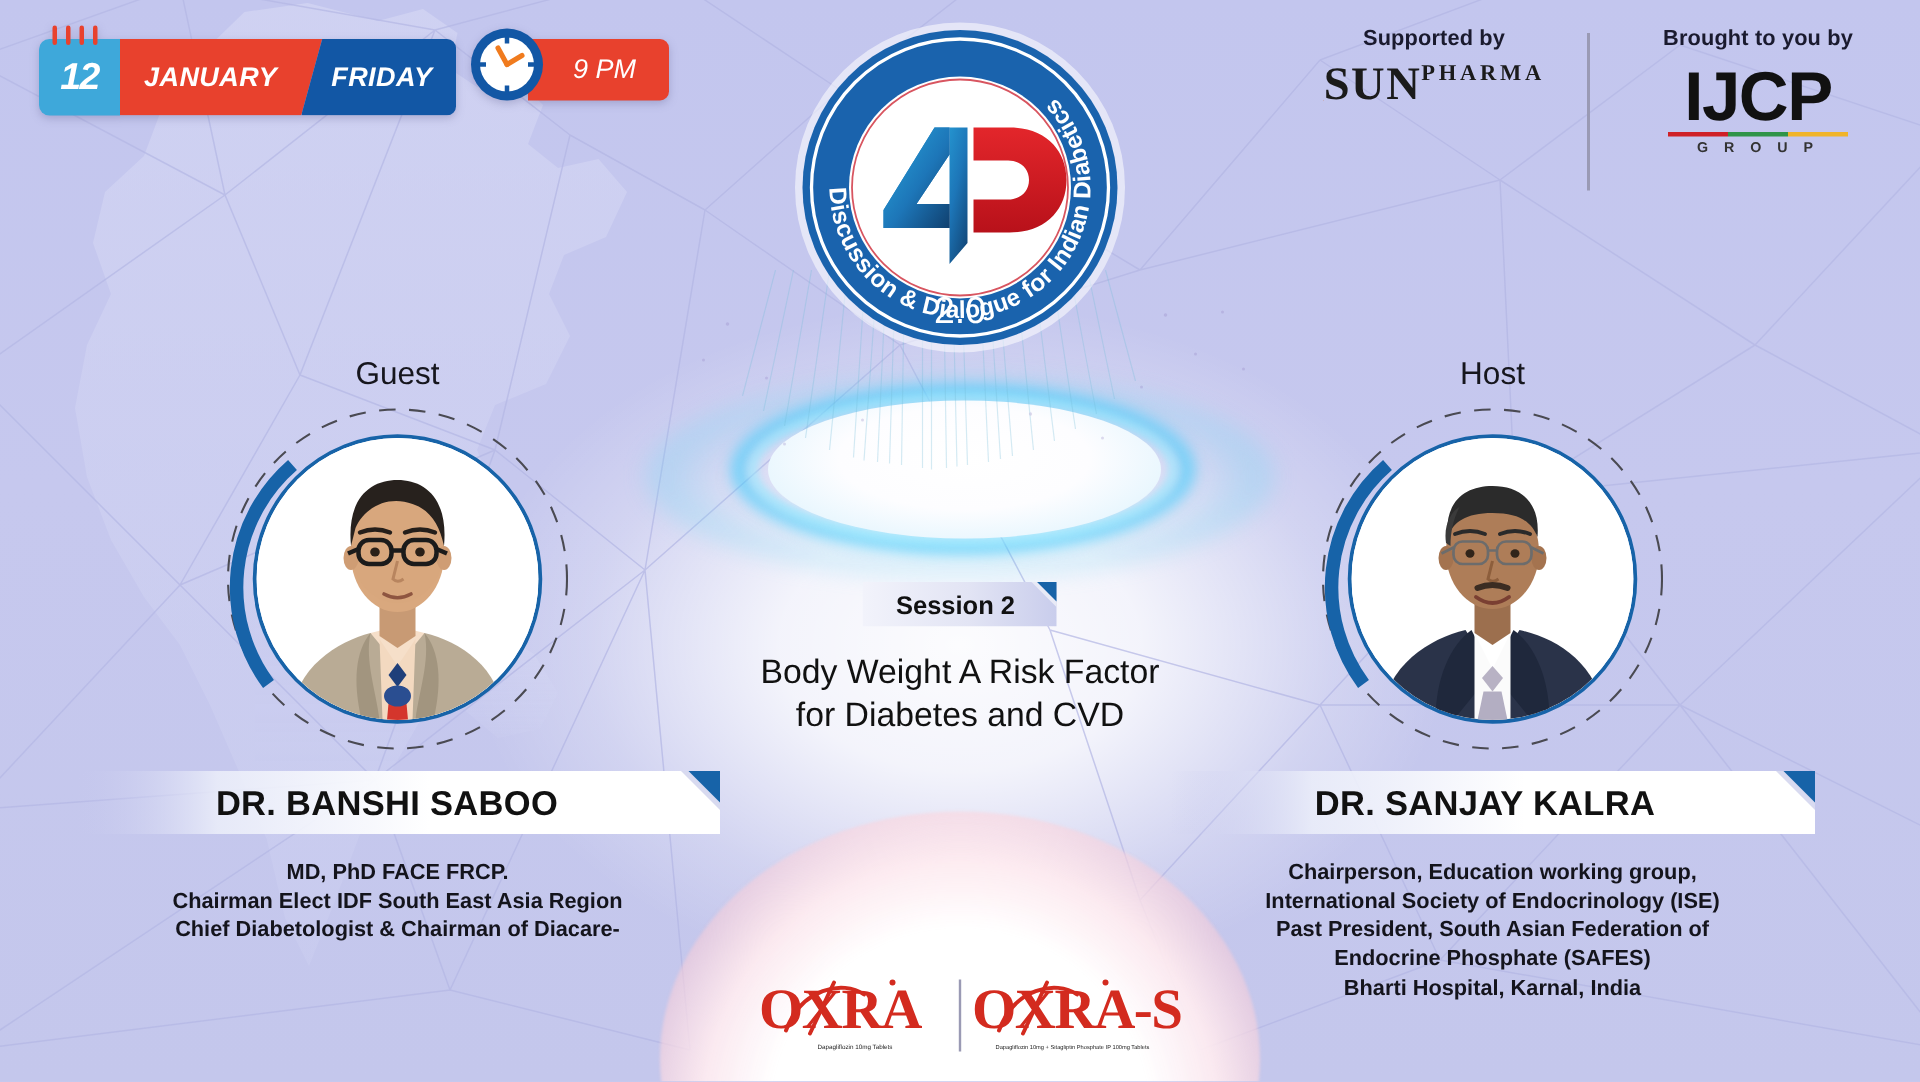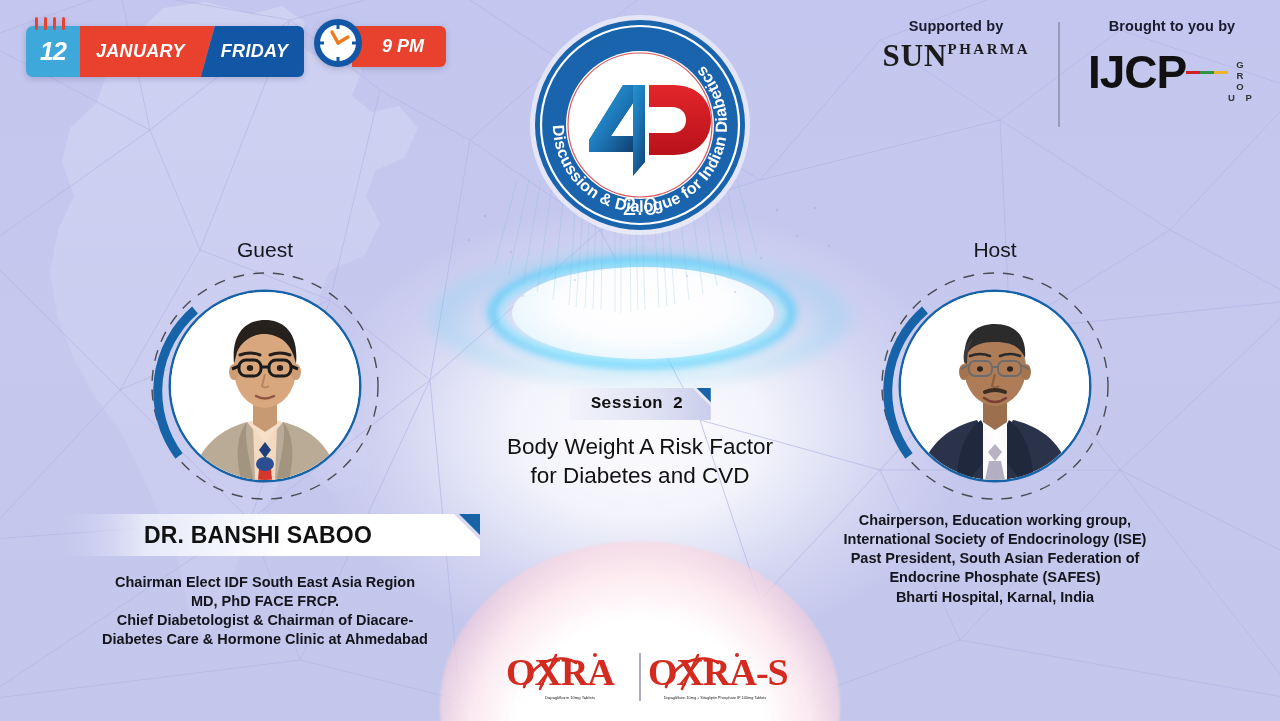--- a/index.html
+++ b/index.html
@@ -77,42 +77,42 @@
   .month-chip { background: #e8412d; color: #fff; display: flex; align-items: center;
                 padding: 0 30px 0 16px; font-size: 18px; font-weight: bold; font-style: italic;
                 letter-spacing: .3px; clip-path: polygon(0 0, 100% 0, calc(100% - 14px) 100%, 0 100%); }
   .day-chip { background: #1257a5; color: #fff; display: flex; align-items: center;
               margin-left: -14px; padding: 0 16px 0 20px; font-size: 18px; font-weight: bold;
               font-style: italic; letter-spacing: .3px; border-radius: 0 6px 6px 0;
               clip-path: polygon(14px 0, 100% 0, 100% 100%, 0 100%); }
   .time-pill { position: absolute; left: 310px; top: 26px; display: flex; align-items: center; height: 41px; filter: drop-shadow(0 2px 3px rgba(60,60,110,.25)); }
   .clock-ico { position: relative; z-index: 2; width: 56px; height: 56px; margin-top: -7px; }
   .time-chip { background: #e8412d; color: #fff; height: 41px; display: flex; align-items: center;
-               margin-left: -14px; padding: 0 22px 0 30px; font-size: 18px; font-weight: bold;
+               margin-left: -14px; padding: 0 22px 0 30px; font-size: 18px; font-weight: normal;
                font-style: italic; border-radius: 0 6px 6px 0; }
 
   
   .emblem { position: absolute; left: 527px; top: 12px; width: 226px; height: 226px; }
 
   
   .sponsors { position: absolute; right: 24px; top: 18px; display: flex; align-items: flex-start; gap: 14px; }
   .sp-col { width: 148px; text-align: center; }
   .sp-col.wide { width: 168px; }
   .sp-label { font-size: 14.5px; font-weight: bold; color: #1a1a2e; letter-spacing: .1px; margin-bottom: 7px; }
   .sp-div { width: 2px; height: 105px; background: #9a9ab4; margin: 4px 14px 0 14px; }
   .sun-wrap { display: flex; flex-direction: row; align-items: flex-start; }
   .sun-text { font-family: "Liberation Serif", serif; font-weight: bold; color: #1b1b1b; }
   .sun-big { font-size: 31px; letter-spacing: 1px; line-height: .95; }
   .sun-small { font-size: 15px; letter-spacing: 2.5px; }
-  .ijcp-wrap { display: flex; flex-direction: row; align-items: center; }
+  .ijcp-wrap { display: flex; flex-direction: column; align-items: center; }
   .ijcp-letters { font-family: "Liberation Sans", sans-serif; font-weight: bold; font-size: 46px;
                   color: #111; letter-spacing: -1px; line-height: 1; }
   .ijcp-bars { display: flex; width: 120px; height: 3px; margin-top: 1px; }
   .ijcp-bars b { flex: 1; display: block; }
-  .ijcp-group { font-size: 9.5px; letter-spacing: 4px; color: #333; margin-top: 18px; font-weight: bold; }
+  .ijcp-group { font-size: 9.5px; letter-spacing: 4px; color: #333; margin-top: 2px; font-weight: bold; }
 
   
   .speaker { position: absolute; top: 238px; width: 430px; }
   .speaker.left { left: 50px; }
   .speaker.right { left: 780px; }
   .role { text-align: center; font-size: 21px; color: #16161d; margin-bottom: 8px; }
   .photo-holder { position: relative; width: 232px; height: 232px; margin: 0 auto; }
   .ring-svg { position: absolute; inset: 0; width: 232px; height: 232px; }
   .photo-clip { position: absolute; left: 22px; top: 22px; width: 188px; height: 188px;
                 border-radius: 50%; overflow: hidden; background: #fff; }
@@ -122,21 +122,21 @@
   .np-bg { position: absolute; inset: 0; }
   .np-text { position: relative; display: flex; align-items: center; justify-content: center;
              height: 42px; font-size: 23px; font-weight: bold; color: #111; letter-spacing: .2px; }
   .speaker.left .np-text { padding-right: 14px; }
   .speaker.right .np-text { padding-right: 10px; }
   .bio { text-align: center; margin-top: 9px; font-size: 14.5px; line-height: 1.32;
          color: #14141c; font-weight: 600; }
 
   
   .session { position: absolute; left: 440px; top: 388px; width: 400px; text-align: center; }
-  .badge { position: relative; display: inline-block; font-family: Liberation Mono, monospace; }
+  .badge { position: relative; display: inline-block; }
   .badge-bg { position: absolute; inset: 0; }
   .badge-text { position: relative; padding: 6px 28px 7px 22px; font-size: 17px; font-weight: bold; color: #111; }
   .session-title { margin-top: 13px; font-size: 22.5px; font-weight: normal; color: #111; line-height: 1.28; }
 
   
   .oxra { position: absolute; left: 500px; bottom: 6px; width: 290px; height: 72px; }
 </style>
 </head>
 <body>
 
@@ -378,24 +378,23 @@
           </linearGradient>
         </defs>
         <path d="M0,0 L416,0 L430,0 L430,42 L0,42 Z" fill="url(#npg1)"></path>
         <path d="M404,0 L430,0 L430,26 Z" fill="#d8daf0"></path>
         <path d="M409,0 L430,0 L430,21 Z" fill="#1763a8"></path>
       </svg>
       <div class="np-text">DR. BANSHI SABOO</div>
     </div>
 
     <div class="bio">
+      <div>MD, PhD FACE FRCP.</div>
       <div>Chairman Elect IDF South East Asia Region</div>
-      <div>MD, PhD FACE FRCP.</div>
       <div>Chief Diabetologist &amp; Chairman of Diacare-</div>
-      <div>Diabetes Care &amp; Hormone Clinic at Ahmedabad</div>
     </div>
   </div>
 
   <div class="speaker right">
     <div class="role">Host</div>
 
     <div class="photo-holder">
       <svg class="ring-svg" viewBox="0 0 232 232">
         <circle cx="116" cy="116" r="113" fill="none" stroke="#4a4a52" stroke-width="1.4" stroke-dasharray="11 9"></circle>
         <path d="M 30,186 A 108,108 0 0 1 46,40" fill="none" stroke="#1763a8" stroke-width="9" stroke-linecap="butt"></path>
@@ -436,20 +435,36 @@
           <path d="M69,64 Q79,60 89,64" stroke="#2a2a2a" stroke-width="2.6" fill="none" stroke-linecap="round"></path>
           <path d="M99,64 Q109,60 119,64" stroke="#2a2a2a" stroke-width="2.6" fill="none" stroke-linecap="round"></path>
           <path d="M94,82 L91,94 Q94,97 98,94" stroke="#8d5e3c" stroke-width="2" fill="none"></path>
 
           <path d="M84,100 Q94,96 104,100" stroke="#3b2c22" stroke-width="4" fill="none" stroke-linecap="round"></path>
           <path d="M83,106 Q94,114 105,106" stroke="#7a3f32" stroke-width="2.6" fill="none" stroke-linecap="round"></path>
         </svg>
       </div>
     </div>
 
+    <div class="nameplate">
+      <svg class="np-bg" viewBox="0 0 430 42" preserveAspectRatio="none">
+        <defs>
+          <linearGradient id="npg2" x1="0" y1="0" x2="1" y2="0">
+            <stop offset="0%" stop-color="#c6c8ee" stop-opacity="0"></stop>
+            <stop offset="22%" stop-color="#eceffa" stop-opacity=".85"></stop>
+            <stop offset="55%" stop-color="#ffffff"></stop>
+            <stop offset="100%" stop-color="#ffffff"></stop>
+          </linearGradient>
+        </defs>
+        <path d="M0,0 L416,0 L430,0 L430,42 L0,42 Z" fill="url(#npg2)"></path>
+        <path d="M404,0 L430,0 L430,26 Z" fill="#d8daf0"></path>
+        <path d="M409,0 L430,0 L430,21 Z" fill="#1763a8"></path>
+      </svg>
+      <div class="np-text">DR. SANJAY KALRA</div>
+    </div>
 
     <div class="bio">
       <div>Chairperson, Education working group,</div>
       <div>International Society of Endocrinology (ISE)</div>
       <div>Past President, South Asian Federation of</div>
       <div>Endocrine Phosphate (SAFES)</div>
       <div>Bharti Hospital, Karnal, India</div>
     </div>
   </div>
 

